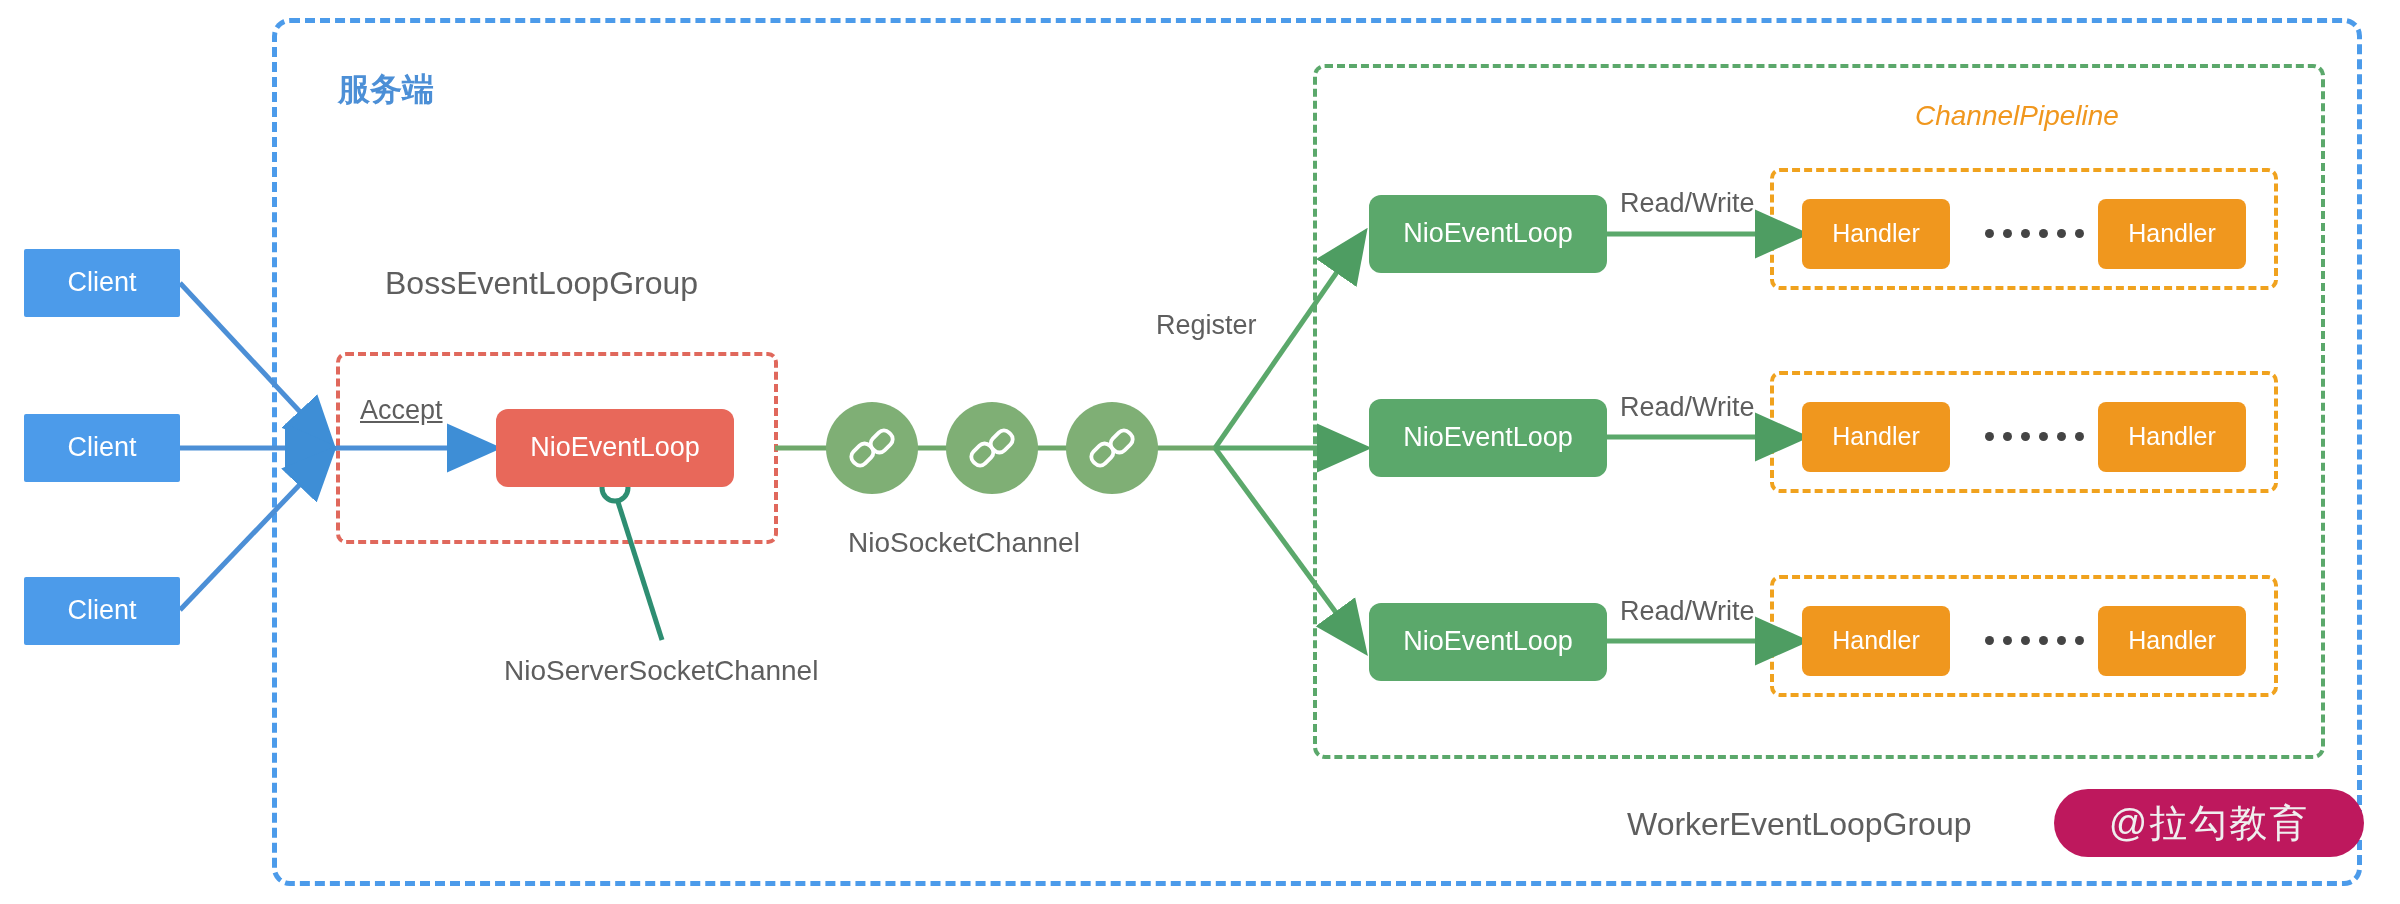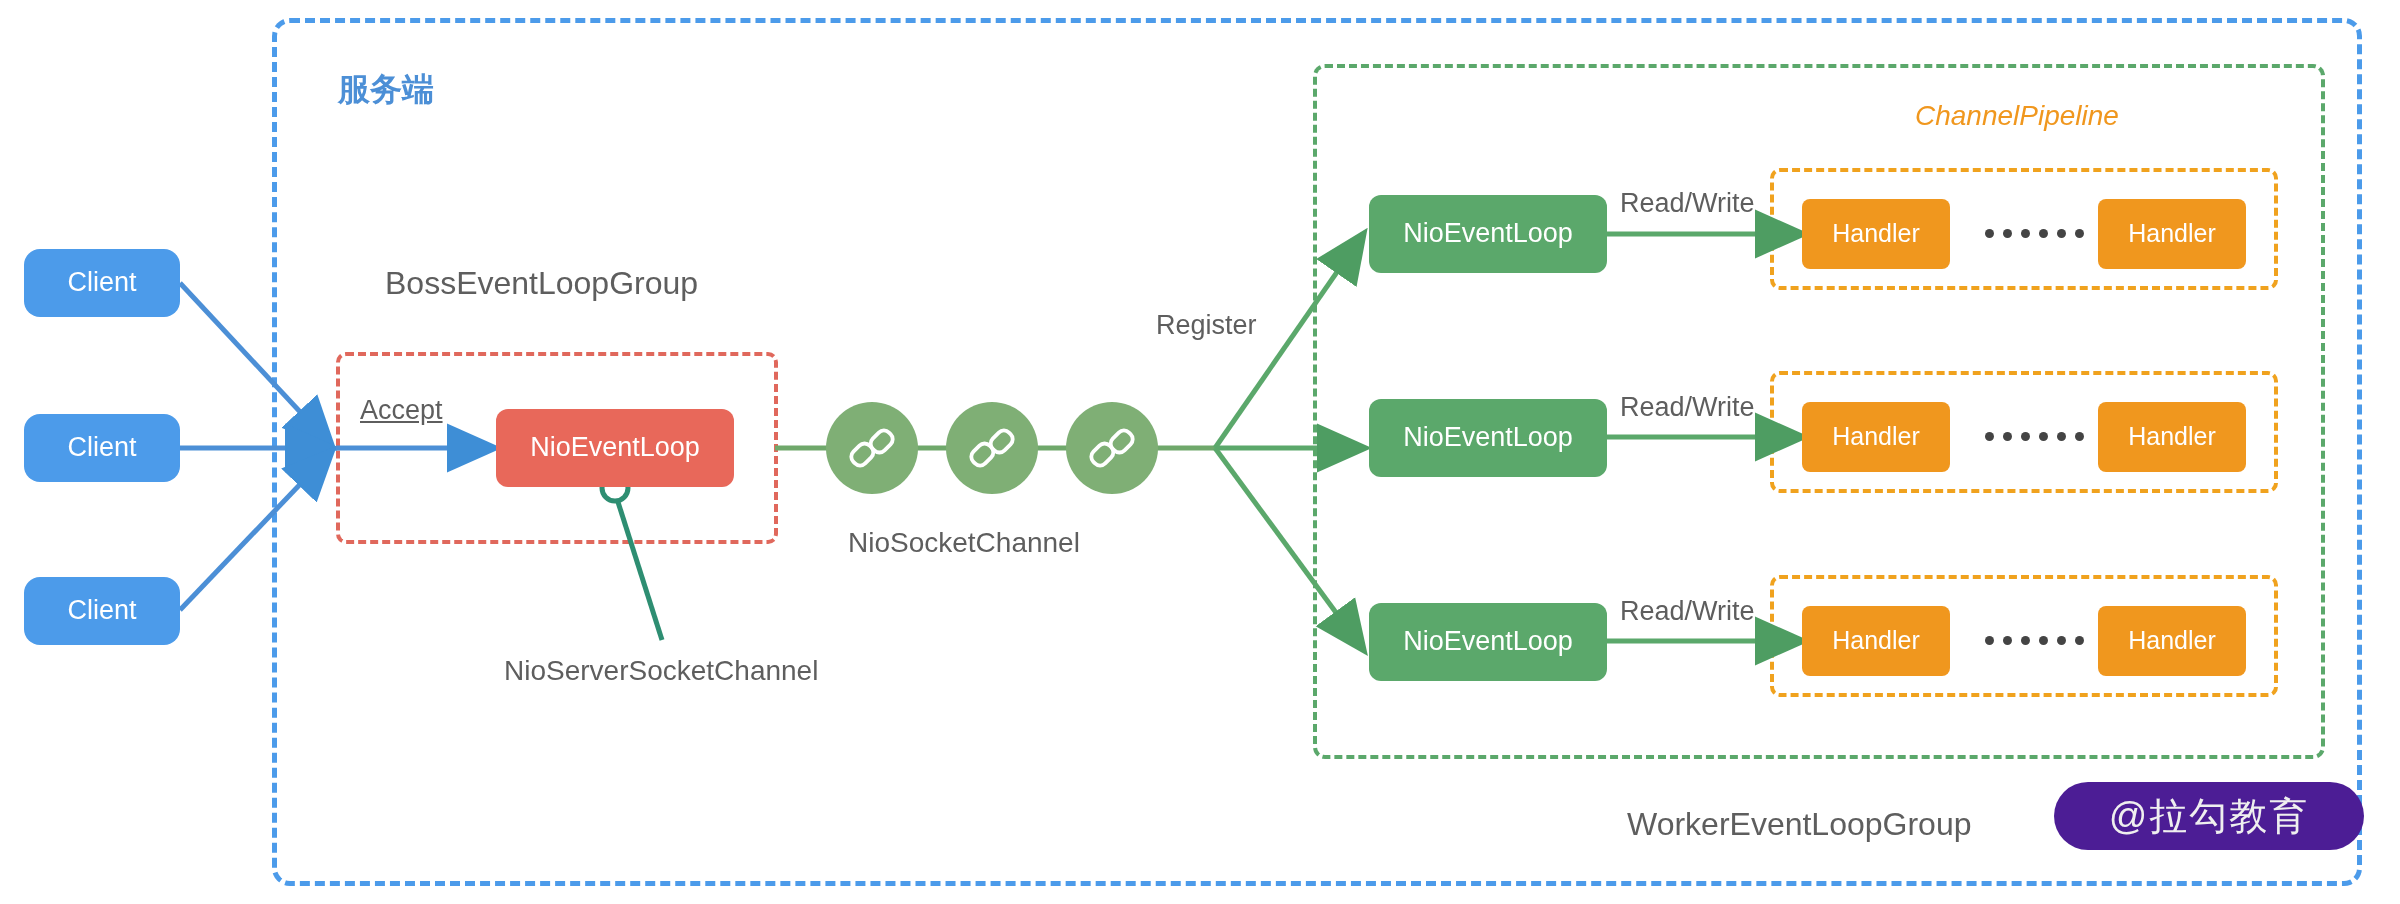--- a/index.html
+++ b/index.html
@@ -31,21 +31,21 @@
     align-items: center;
     justify-content: center;
     color: #ffffff;
     box-sizing: border-box;
     text-align: center;
     line-height: 1.1;
   }
   .client-box {
     width: 156px;
     height: 68px;
-    border-radius: 16px;
+    border-radius: 2px;
     background: #4C9BEA;
     font-size: 27px;
   }
   .boss-loop {
     width: 238px;
     height: 78px;
     border-radius: 12px;
     background: #E8685A;
     font-size: 27px;
   }
@@ -125,28 +125,29 @@
     width: 92px;
     height: 92px;
     border-radius: 50%;
     background: #7FAF75;
     display: flex;
     align-items: center;
     justify-content: center;
   }
   .watermark {
     position: absolute;
-    background: #4c1d95;
+    background: #be185d;
     border-radius: 34px;
     display: flex;
     align-items: center;
     justify-content: center;
     color: #EFEFEF;
     font-size: 38px;
     letter-spacing: 2px;
+    margin-top: 7px;
   }
 </style>
 </head>
 <body>
 
 <div id="canvas">
 
   <div class="dash-container blue-dash" style="left:272px; top:18px; width:2090px; height:868px;"></div>
 
   <div class="dash-container red-dash" style="left:336px; top:352px; width:442px; height:192px;"></div>

